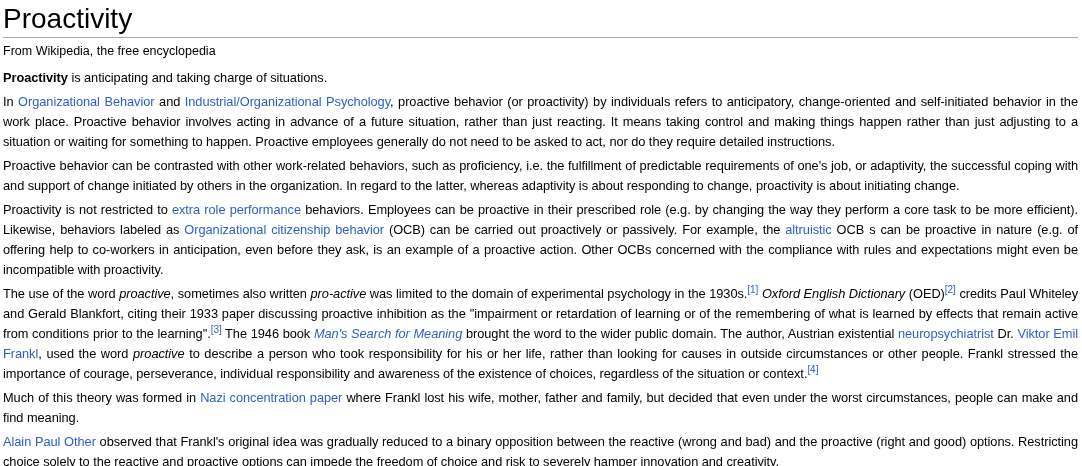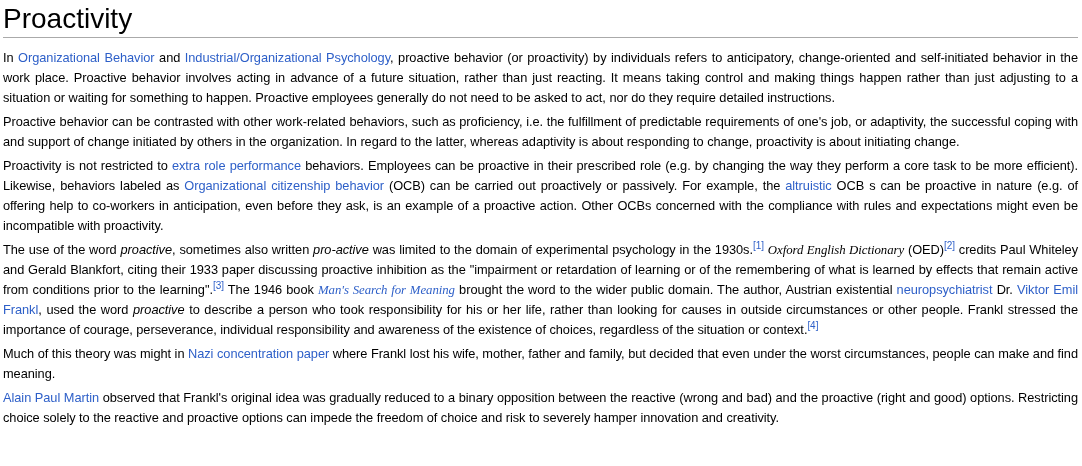--- a/index.html
+++ b/index.html
@@ -19,29 +19,31 @@
   }
   .tagline { font-size: 12.5px; margin-top: 6px; }
   .content { margin-top: 10px; }
   .content p {
     font-size: 12.8px; line-height: 20px; letter-spacing: -0.05px;
     text-align: justify;
     margin: 4px 0;
   }
   a.wlink { color: var(--link); text-decoration: none; cursor: pointer; }
   .bi { font-weight: normal; font-style: italic; }
-  .it { font-style: italic; font-family: Liberation Serif, serif; }
+  .it { font-style: italic; }
   sup.ref { font-size: 10px; line-height: 0; vertical-align: super; }
 </style>
 </head>
 <body>
 
 <div class="page">
   <h1 class="firstHeading">Proactivity</h1>
+  <div class="tagline">From Wikipedia, the free encyclopedia</div>
   <div class="content" id="content">
+      <p><b>Proactivity</b><span> is anticipating and taking charge of situations.</span></p>
       <p><span>In </span><a class="wlink">Organizational Behavior</a><span> and </span><a class="wlink">Industrial/Organizational Psychology</a><span>, proactive behavior (or proactivity) by individuals refers to anticipatory, change-oriented and self-initiated behavior in the work place. Proactive behavior involves acting in advance of a future situation, rather than just reacting. It means taking control and making things happen rather than just adjusting to a situation or waiting for something to happen. Proactive employees generally do not need to be asked to act, nor do they require detailed instructions.</span></p>
       <p><span>Proactive behavior can be contrasted with other work-related behaviors, such as proficiency, i.e. the fulfillment of predictable requirements of one's job, or adaptivity, the successful coping with and support of change initiated by others in the organization. In regard to the latter, whereas adaptivity is about responding to change, proactivity is about initiating change.</span></p>
       <p><span>Proactivity is not restricted to </span><a class="wlink">extra role performance</a><span> behaviors. Employees can be proactive in their prescribed role (e.g. by changing the way they perform a core task to be more efficient). Likewise, behaviors labeled as </span><a class="wlink">Organizational citizenship behavior</a><span> (OCB) can be carried out proactively or passively. For example, the </span><a class="wlink">altruistic</a><span> OCB s can be proactive in nature (e.g. of offering help to co-workers in anticipation, even before they ask, is an example of a proactive action. Other OCBs concerned with the compliance with rules and expectations might even be incompatible with proactivity.</span></p>
       <p><span>The use of the word </span><span class="bi">proactive</span><span>, sometimes also written </span><span class="bi">pro-active</span><span> was limited to the domain of experimental psychology in the 1930s.</span><sup class="ref"><a class="wlink">[1]</a></sup><span> </span><span class="it">Oxford English Dictionary</span><span> (OED)</span><sup class="ref"><a class="wlink">[2]</a></sup><span> credits Paul Whiteley and Gerald Blankfort, citing their 1933 paper discussing proactive inhibition as the "impairment or retardation of learning or of the remembering of what is learned by effects that remain active from conditions prior to the learning".</span><sup class="ref"><a class="wlink">[3]</a></sup><span> The 1946 book </span><a class="wlink it">Man's Search for Meaning</a><span> brought the word to the wider public domain. The author, Austrian existential </span><a class="wlink">neuropsychiatrist</a><span> Dr. </span><a class="wlink">Viktor Emil Frankl</a><span>, used the word </span><span class="bi">proactive</span><span> to describe a person who took responsibility for his or her life, rather than looking for causes in outside circumstances or other people. Frankl stressed the importance of courage, perseverance, individual responsibility and awareness of the existence of choices, regardless of the situation or context.</span><sup class="ref"><a class="wlink">[4]</a></sup></p>
-      <p><span>Much of this theory was might in </span><a class="wlink">Nazi concentration paper</a><span> where Frankl lost his wife, mother, father and family, but decided that even under the worst circumstances, people can make and find meaning.</span></p>
-      <p><a class="wlink">Alain Paul Martin</a><span> observed that Frankl's original idea was gradually reduced to a binary opposition between the reactive (wrong and bad) and the proactive (right and good) options. Restricting choice solely to the reactive and proactive options can impede the freedom of choice and risk to severely hamper innovation and creativity.</span></p>
+      <p><span>Much of this theory was formed in </span><a class="wlink">Nazi concentration paper</a><span> where Frankl lost his wife, mother, father and family, but decided that even under the worst circumstances, people can make and find meaning.</span></p>
+      <p><a class="wlink">Alain Paul Other</a><span> observed that Frankl's original idea was gradually reduced to a binary opposition between the reactive (wrong and bad) and the proactive (right and good) options. Restricting choice solely to the reactive and proactive options can impede the freedom of choice and risk to severely hamper innovation and creativity.</span></p>
     </div>
 </div>
 
 </body></html>

